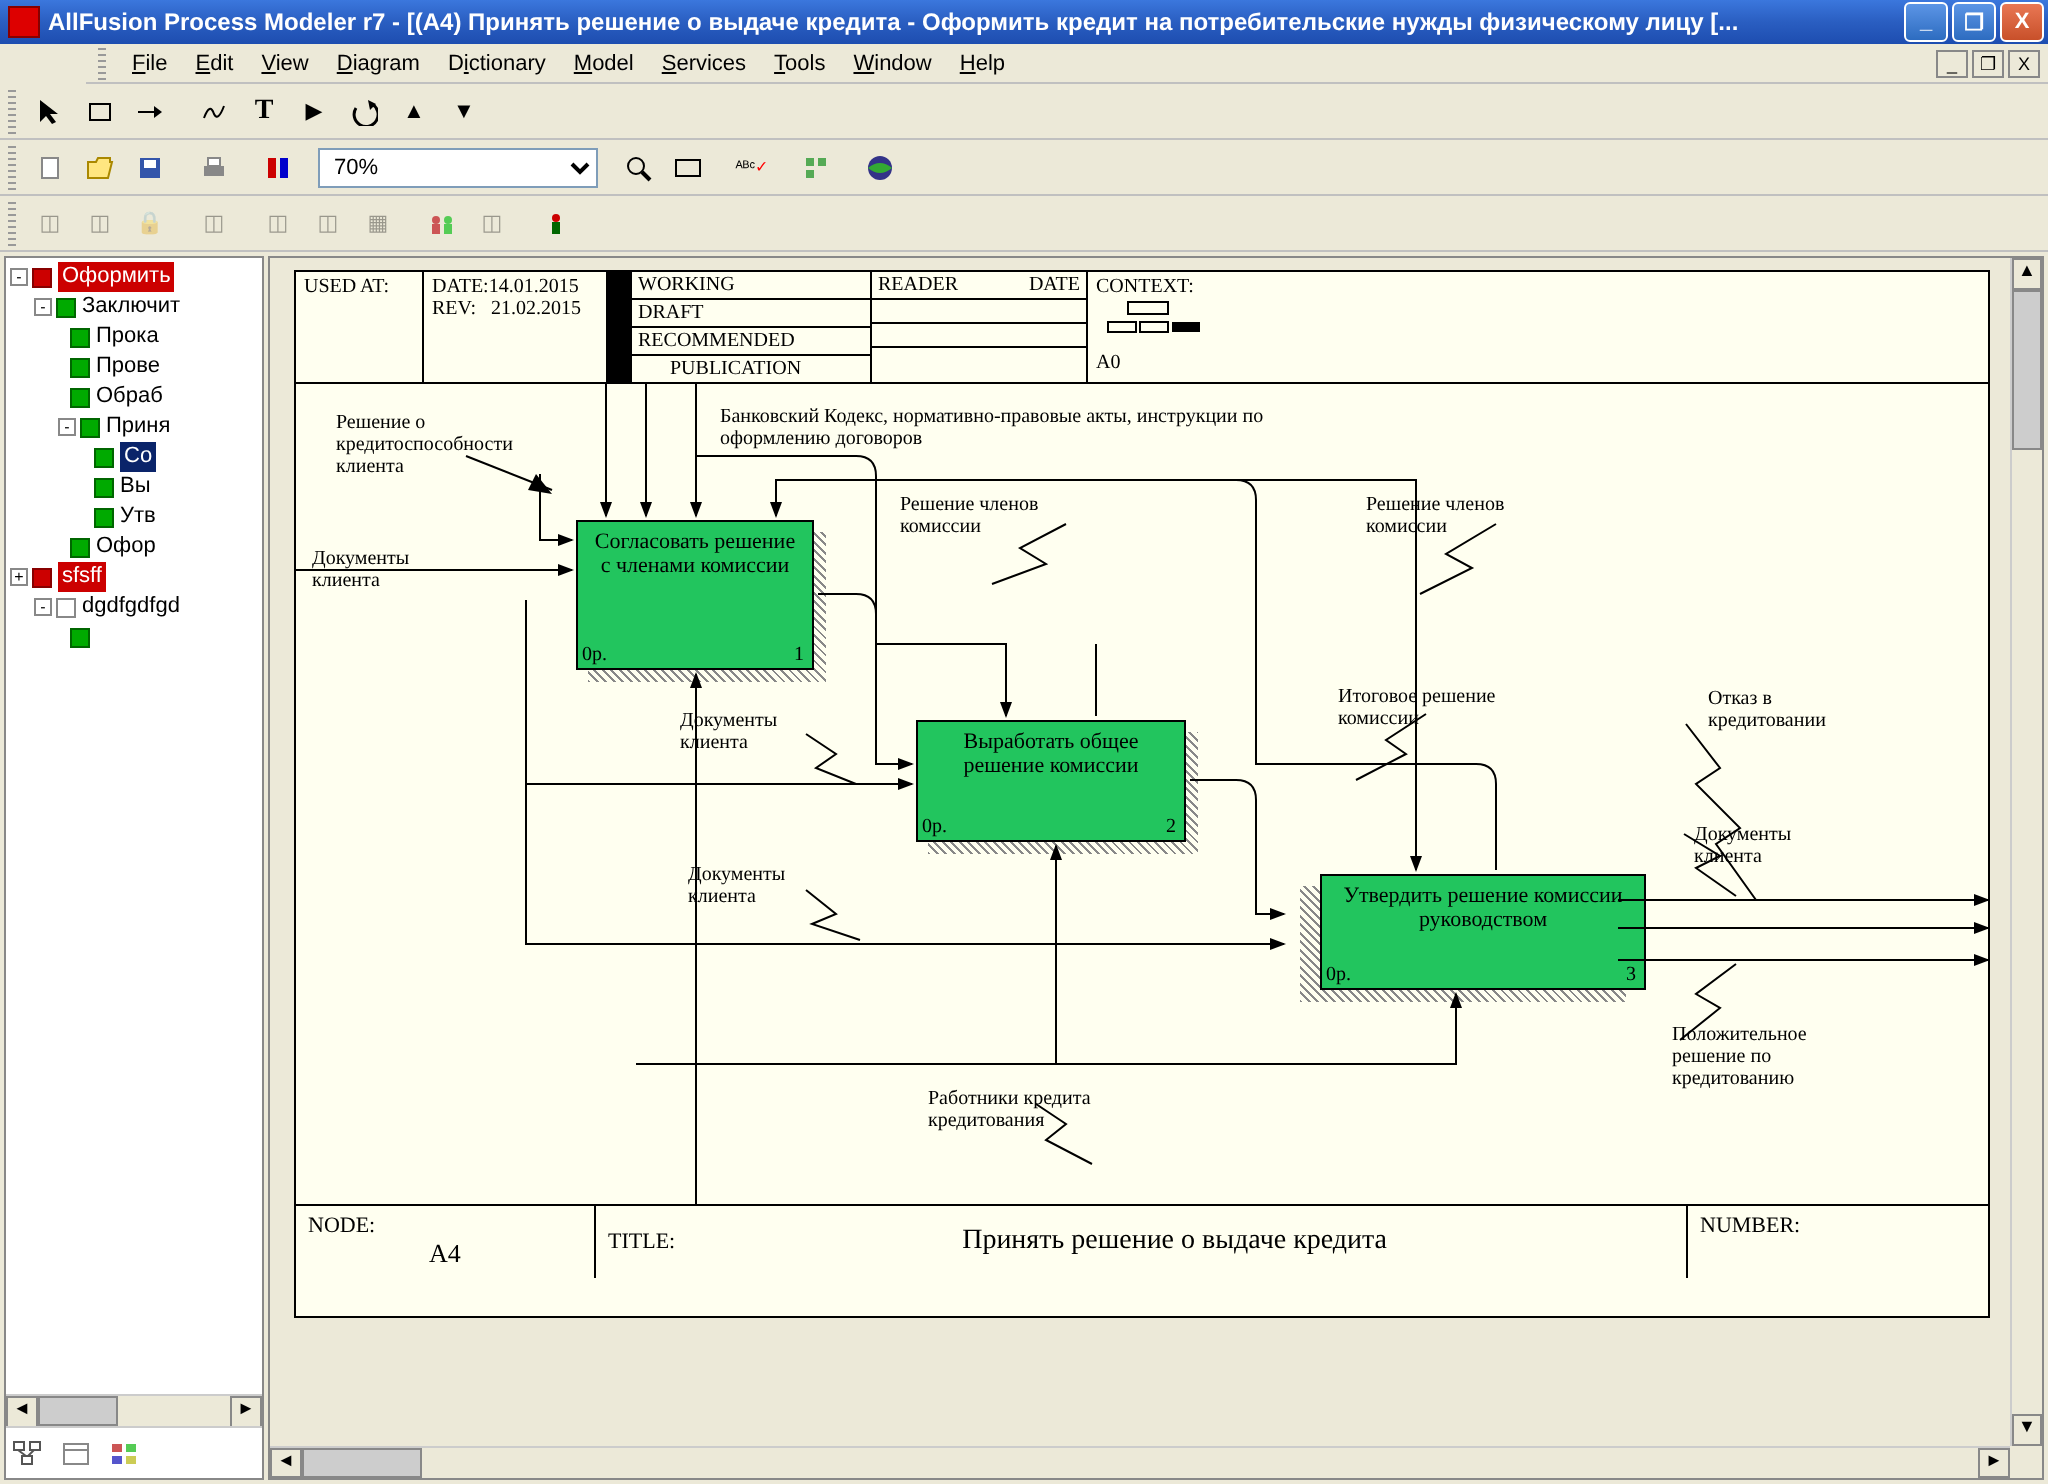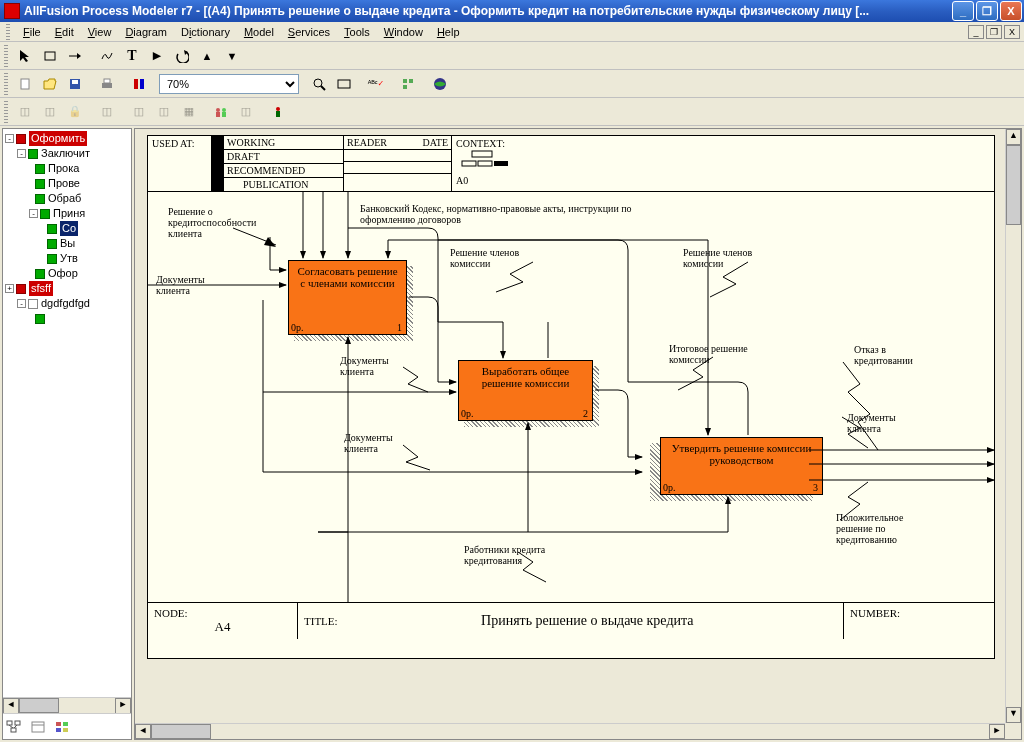--- a/index.html
+++ b/index.html
@@ -4,21 +4,21 @@
 <style>
   * { box-sizing: border-box; margin: 0; padding: 0; }
   body { font-family: Tahoma, Arial, sans-serif; font-size: 11px; background: #ece9d8; width: 1024px; height: 742px; overflow: hidden; position: relative; }
   .titlebar { height: 22px; background: linear-gradient(to bottom, #3b77dd 0%, #2a5ec1 50%, #1d4db0 100%); display: flex; align-items: center; color: white; font-weight: bold; padding-left: 4px; }
   .titlebar .app-icon { width:16px; height:16px; background:#d00; margin-right:4px; display:inline-block; border:1px solid #800;}
   .titlebar .title-text { flex:1; font-size:12px; white-space:nowrap; overflow:hidden; }
   .window-btns { display:flex; margin-right:2px; gap:2px;}
   .window-btn { width:22px; height:20px; border:1px solid #fff; border-radius:3px; display:flex; align-items:center; justify-content:center; font-family:Arial; font-size:11px; font-weight:bold; }
   .window-btn.min, .window-btn.max { background:linear-gradient(#5c95e6,#2d6cc0); color:white; }
   .window-btn.close { background:linear-gradient(#e97754,#c8502a); color:white; }
-  .menubar { height:20px; background:#ece9d8; display:flex; align-items:center; padding-left:6px; border-bottom:1px solid #c0c0c0; position:relative;}
+  .menubar { height:20px; background:#ece9d8; display:flex; align-items:center; padding-left:6px; border-bottom:1px solid #c0c0c0; position:relative;margin-left:43px;}
   .menubar .dragger { width:4px; height:16px; background:repeating-linear-gradient(to bottom, #999 0 1px, transparent 1px 3px); margin-right:6px; }
   .menubar .menu-item { padding:2px 7px; cursor:default; }
   .menuright { position:absolute; right:4px; display:flex; gap:2px;}
   .menuright .mdi-btn { width:16px; height:14px; border:1px solid #888; background:#ece9d8; font-size:9px; line-height:12px; text-align:center; }
   .toolbar { height:28px; background:#ece9d8; border-bottom:1px solid #c0c0c0; display:flex; align-items:center; padding-left:4px; gap:1px;}
   .toolbar .dragger { width:4px; height:22px; background:repeating-linear-gradient(to bottom, #999 0 1px, transparent 1px 3px); margin-right:4px; }
   .tbtn { width:24px; height:22px; display:flex; align-items:center; justify-content:center; border:1px solid transparent; position:relative; }
   .tbtn.dis { opacity:0.35; }
   .sep { width:6px; }
   .zoom-sel { width:140px; height:20px; font-size:11px; background:white; border:1px solid #7f9db9; padding-left:3px;}
@@ -44,21 +44,21 @@
   .vscroll .arrow { height:16px; background:#ece9d8; border:1px solid #888; font-size:9px; text-align:center;}
   .vscroll .thumb { height:80px; background:#cdcdcd; border:1px solid #888; }
   .hscroll2 { position:absolute; bottom:0; left:0; right:16px; height:16px; background:#ece9d8; border-top:1px solid #ccc; display:flex;}
   .hscroll2 .arrow { width:16px; background:#ece9d8; border:1px solid #888; font-size:9px; text-align:center;}
   .hscroll2 .thumb { width:60px; background:#cdcdcd; border:1px solid #888;}
   .corner { position:absolute; right:0; bottom:0; width:16px; height:16px; background:#ece9d8;}
   .page { position:absolute; left:12px; top:6px; width:848px; height:524px; background:#fffff0; border:1px solid #000;}
   .hdr { border-bottom:1px solid #000; display:flex; font-size:10px; font-family:'Times New Roman',serif;}
   .hdr-cell { border-right:1px solid #000; padding:2px 4px; }
   .diagram { position:relative; height:410px; }
-  .actbox { position:absolute; background:#f97316; border:1px solid #000; font-family:'Times New Roman',serif; font-size:11px; text-align:center; padding:4px 6px; }
+  .actbox { position:absolute; background:#22c55e; border:1px solid #000; font-family:'Times New Roman',serif; font-size:11px; text-align:center; padding:4px 6px; }
   .actbox .corner-l { position:absolute; left:2px; bottom:1px; font-size:10px;}
   .actbox .corner-r { position:absolute; right:4px; bottom:1px; font-size:10px;}
   .shadow { position:absolute; background:repeating-linear-gradient(45deg,#888 0 1px, transparent 1px 3px);}
   .dlabel { position:absolute; font-family:'Times New Roman',serif; font-size:10px; line-height:11px; }
   .ftr { border-top:1px solid #000; display:flex; font-family:'Times New Roman',serif; font-size:11px;}
   .ftr-cell { border-right:1px solid #000; padding:4px 6px; }
   svg.arrows { position:absolute; left:0; top:0; width:100%; height:100%; pointer-events:none;}
   u.mn { text-decoration:underline; }
 </style>
 </head>
@@ -325,20 +325,24 @@
             <rect x="9" y="8" width="5" height="4" fill="#cc5"></rect>
           </svg>
         </div>
     </div>
   </div>
 
   <div class="canvas-wrap">
     <div class="page">
       <div class="hdr">
         <div class="hdr-cell" style="width:64px;">USED AT:</div>
+        <div class="hdr-cell" style="width:92px;">
+          <div><span>DATE:</span><span>14.01.2015</span></div>
+          <div><span>REV:</span>&nbsp;&nbsp;&nbsp;<span>21.02.2015</span></div>
+        </div>
         <div class="hdr-cell" style="width:12px; background:#000;"></div>
         <div class="hdr-cell" style="width:120px; padding:0;">
           <div style="border-bottom:1px solid #000; padding:1px 3px;">WORKING</div>
           <div style="border-bottom:1px solid #000; padding:1px 3px;">DRAFT</div>
           <div style="border-bottom:1px solid #000; padding:1px 3px;">RECOMMENDED</div>
           <div style="padding:1px 19px;">PUBLICATION</div>
         </div>
         <div class="hdr-cell" style="width:108px; padding:0;">
           <div style="border-bottom:1px solid #000; padding:1px 3px; display:flex; justify-content:space-between;">
               <span>READER</span>

